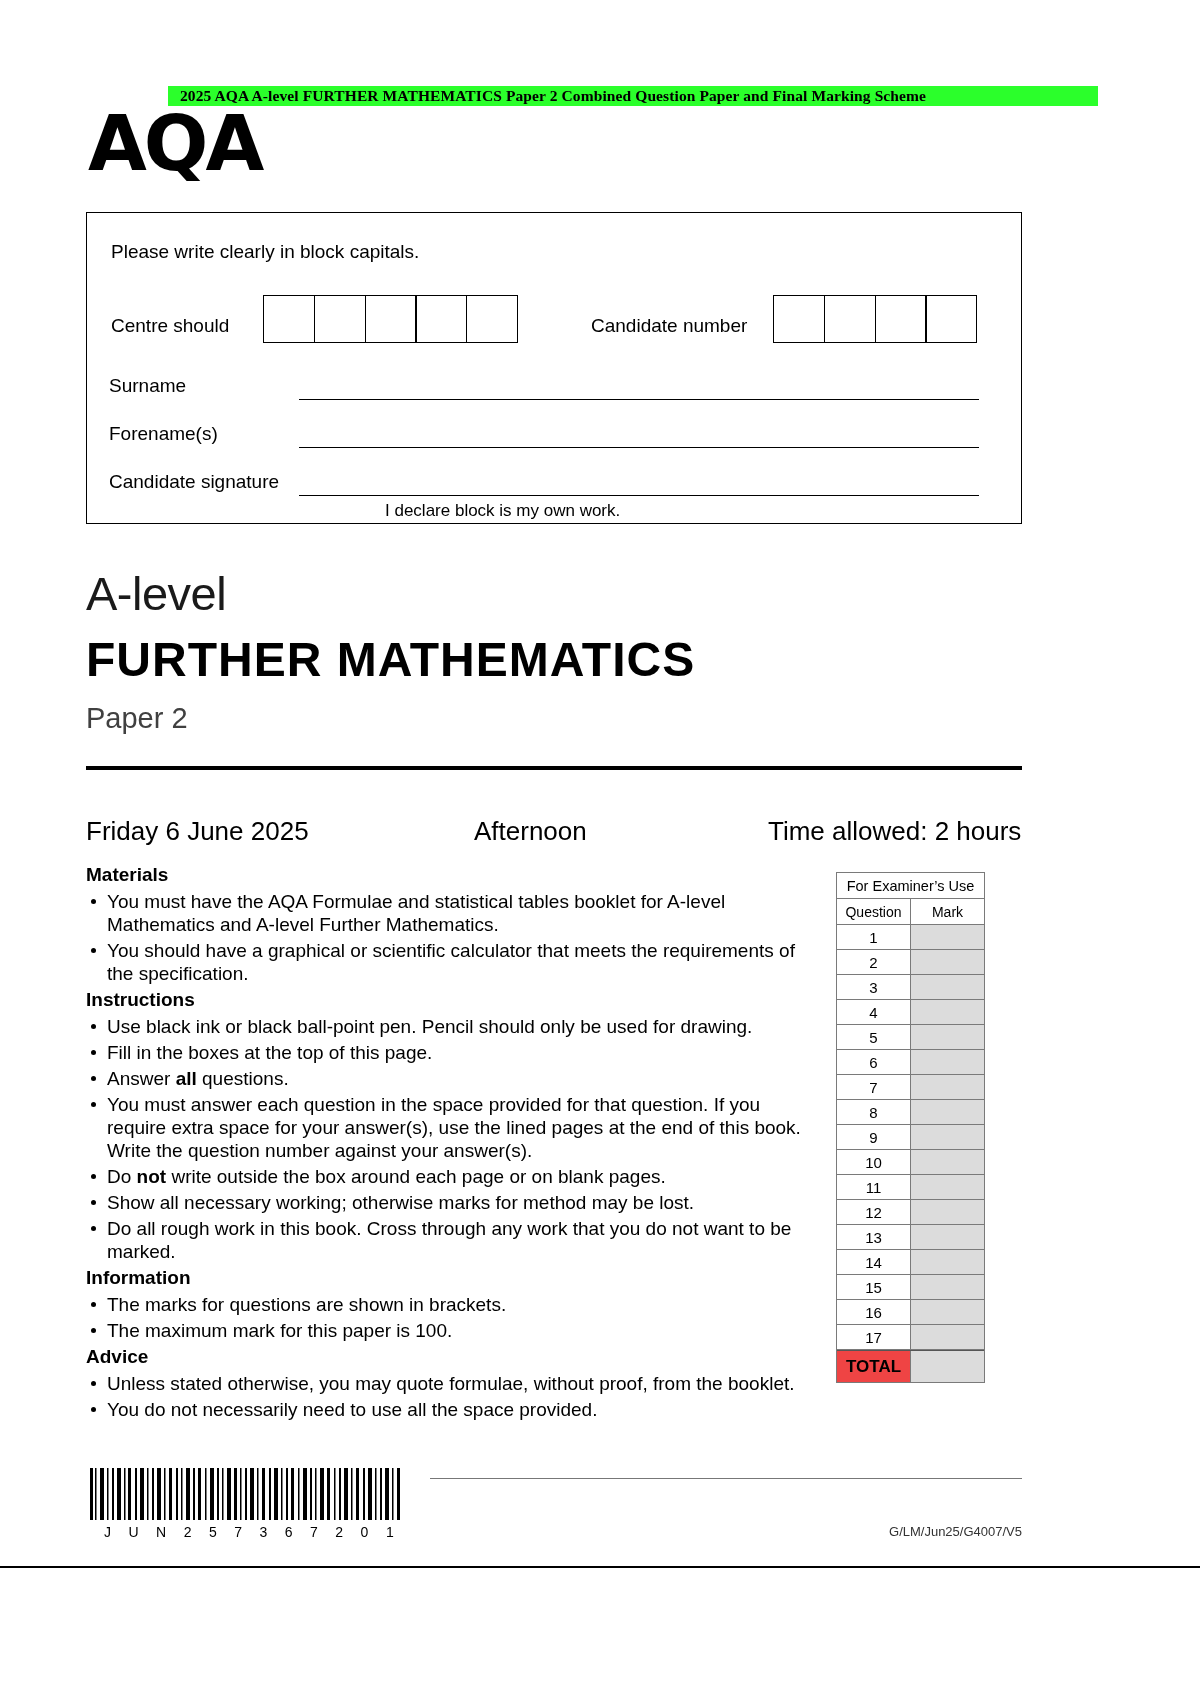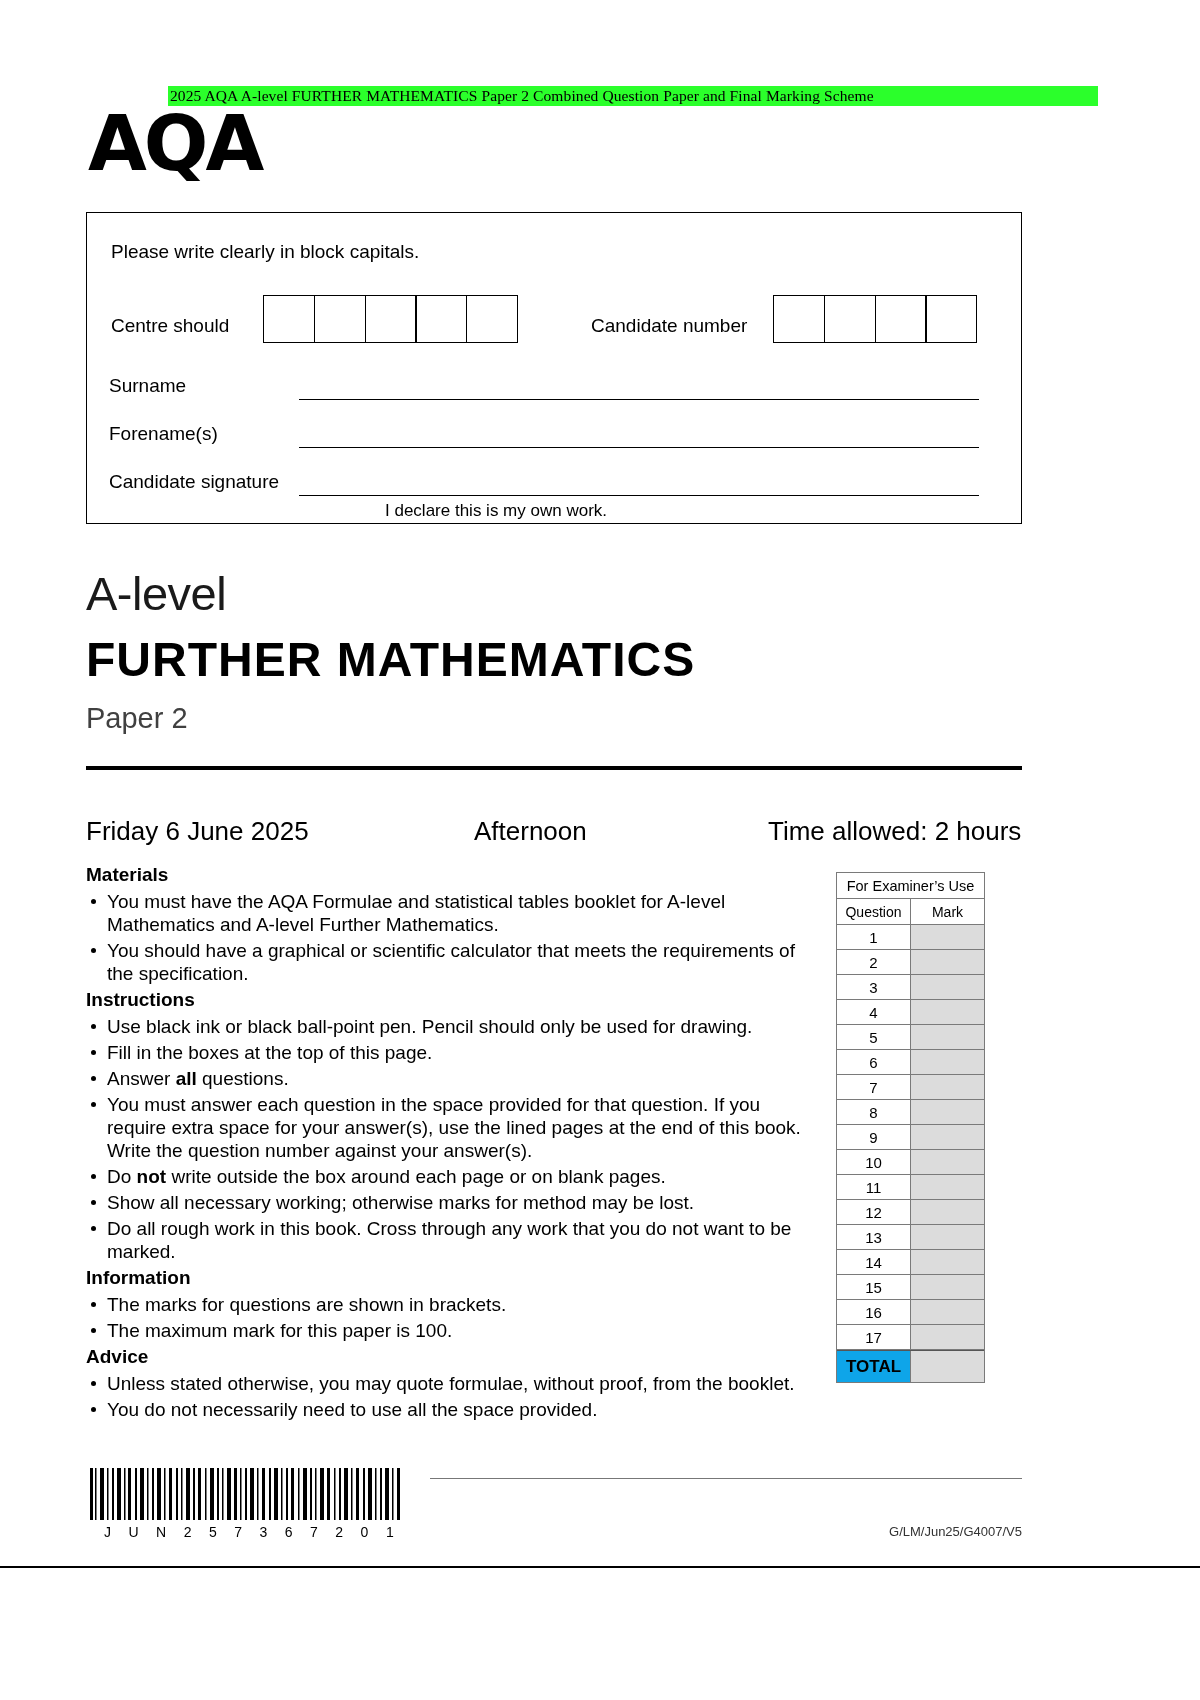--- a/index.html
+++ b/index.html
@@ -24,26 +24,26 @@
   }
 
   
   .banner {
     position: absolute;
     left: 168px;
     top: 86px;
     width: 930px;
     background: #2bff2b;
     font-family: "Liberation Serif", serif;
-    font-weight: normal;
+    font-weight: bold;
     font-size: 15.5px;
     letter-spacing: 0.1px;
     color: #000;
     white-space: nowrap;
-    padding: 1px 2px;
+    padding: 1px 12px;
     box-sizing: border-box;
   }
 
   
   .logo {
     position: absolute;
     left: 88px;
     top: 104px;
     font-family: "DejaVu Sans", sans-serif;
     font-weight: bold;
@@ -233,21 +233,21 @@
     display: flex;
     border-top: 1.5px solid #555;
   }
   .ex-total .c1 {
     width: 92px;
     border-right: 1px solid #7a7a7a;
     text-align: center;
     font-size: 17px;
     font-weight: bold;
     padding: 6px 0 5px 0;
-    background: #0ea5e9;
+    background: #ef4444;
   }
   .ex-total .c2 {
     width: 92px;
     background: #dcdcdc;
   }
 
   
   .footer-rule {
     position: absolute;
     left: 430px;
@@ -318,21 +318,21 @@
 
     <div class="field-label" style="left:22px; top:162px;">Surname</div>
     <div class="ruleline" style="left:212px; top:186px; width:680px;"></div>
 
     <div class="field-label" style="left:22px; top:210px;">Forename(s)</div>
     <div class="ruleline" style="left:212px; top:234px; width:680px;"></div>
 
     <div class="field-label" style="left:22px; top:258px;">Candidate signature</div>
     <div class="ruleline" style="left:212px; top:282px; width:680px;"></div>
 
-    <div class="declare">I declare this is my own work.</div>
+    <div class="declare">I declare block is my own work.</div>
   </div>
 
   <div class="title-alevel">A-level</div>
   <div class="title-subject">FURTHER  MATHEMATICS</div>
   <div class="title-paper">Paper 2</div>
   <div class="rule-thick"></div>
 
   <div class="exam-date">Friday 6 June 2025</div>
   <div class="exam-session">Afternoon</div>
   <div class="exam-time">Time allowed: 2 hours</div>

